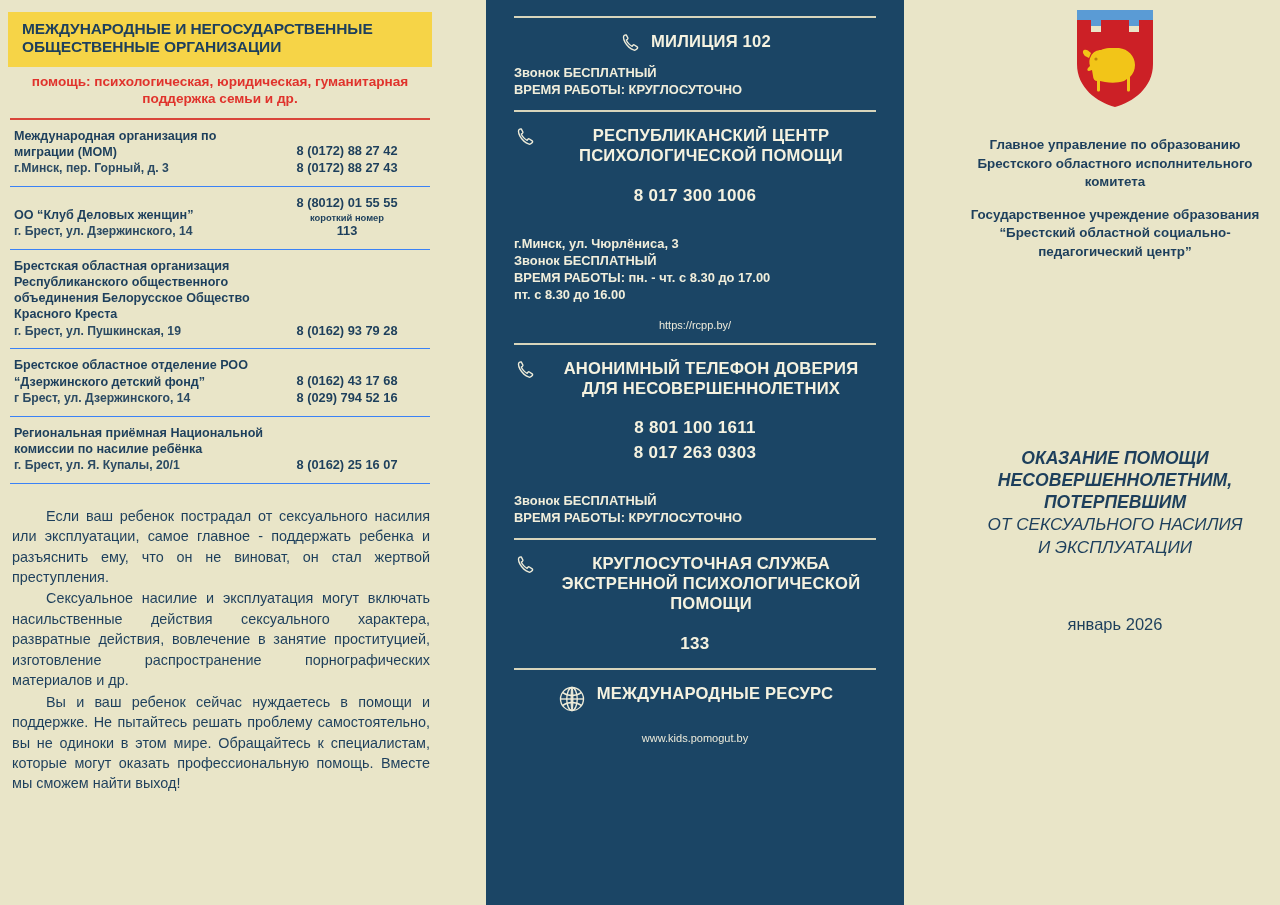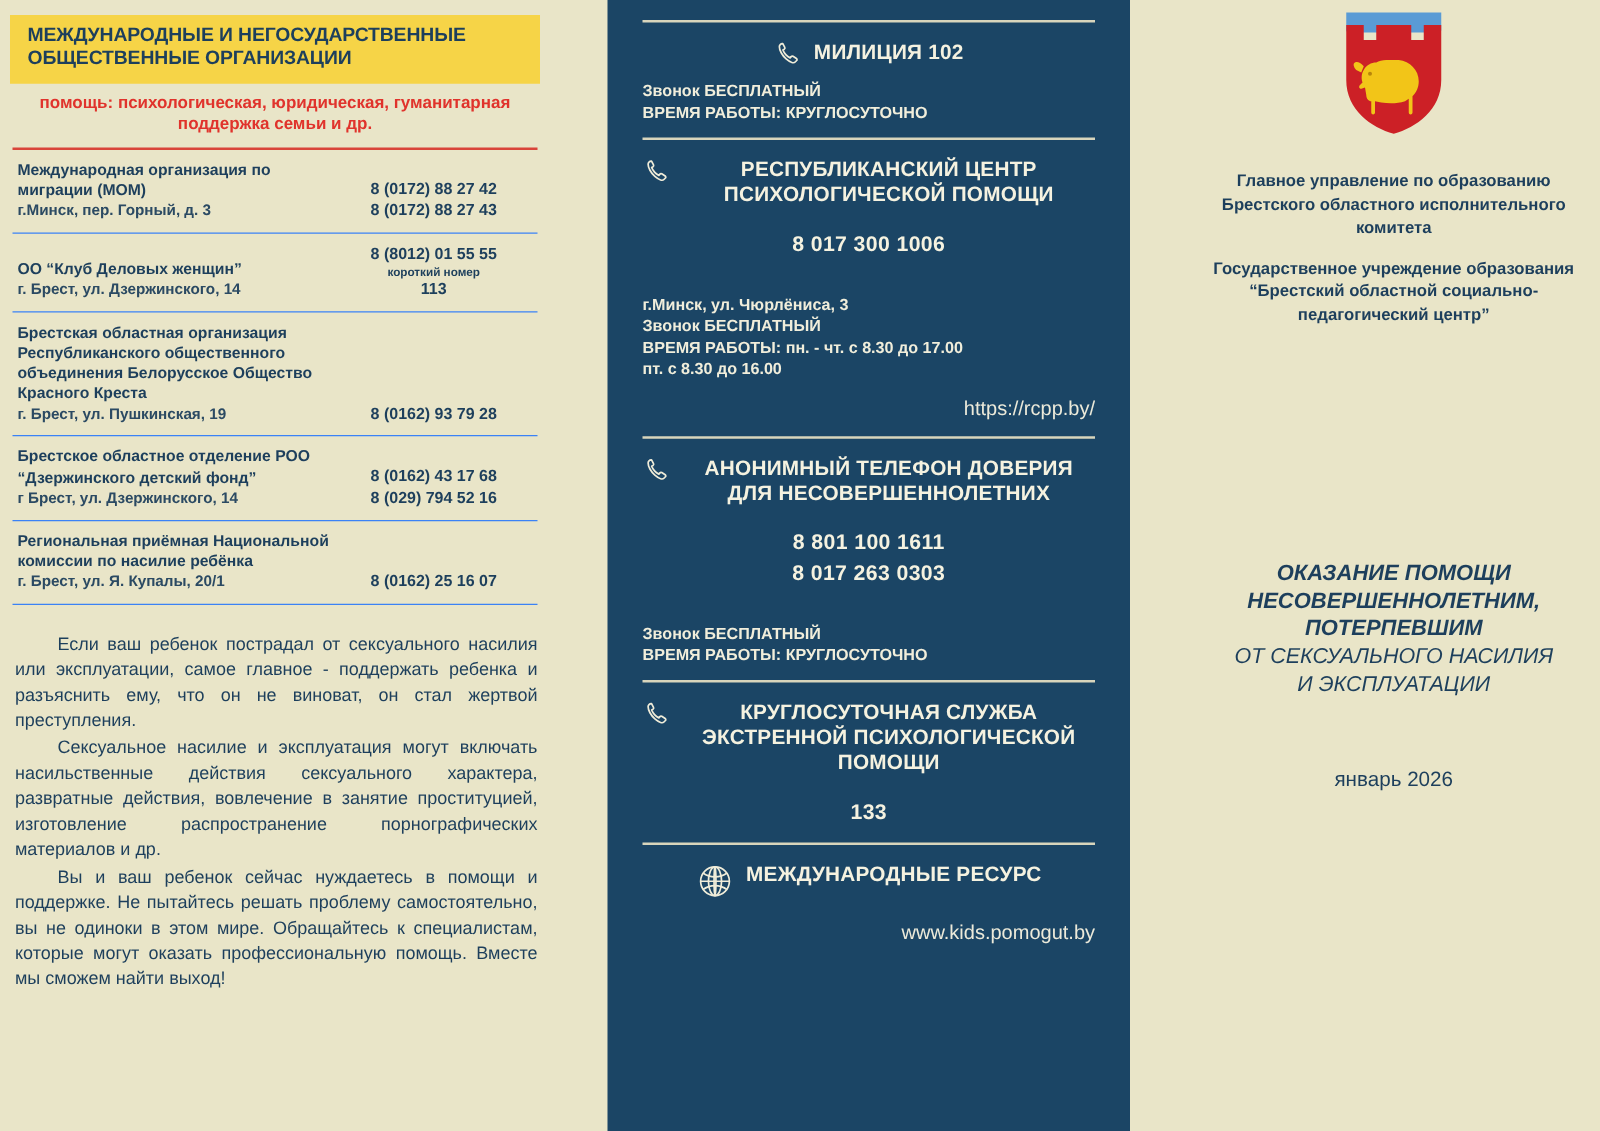--- a/index.html
+++ b/index.html
@@ -178,22 +178,22 @@
   }
 
   .mid-info {
     font-weight: bold;
     font-size: 12.9px;
     line-height: 1.32;
     color: #f1eedb;
   }
 
   .mid-url {
-    text-align: right;
-    font-size: 16px;
+    text-align: center;
+    font-size: 11px;
     color: #eceada;
   }
 
   .mid-spacer-sm { height: 8px; }
   .mid-spacer-md { height: 16px; }
   .mid-spacer-lg { height: 26px; }
 
   
   .panel-right {
     flex: 1 1 auto;

